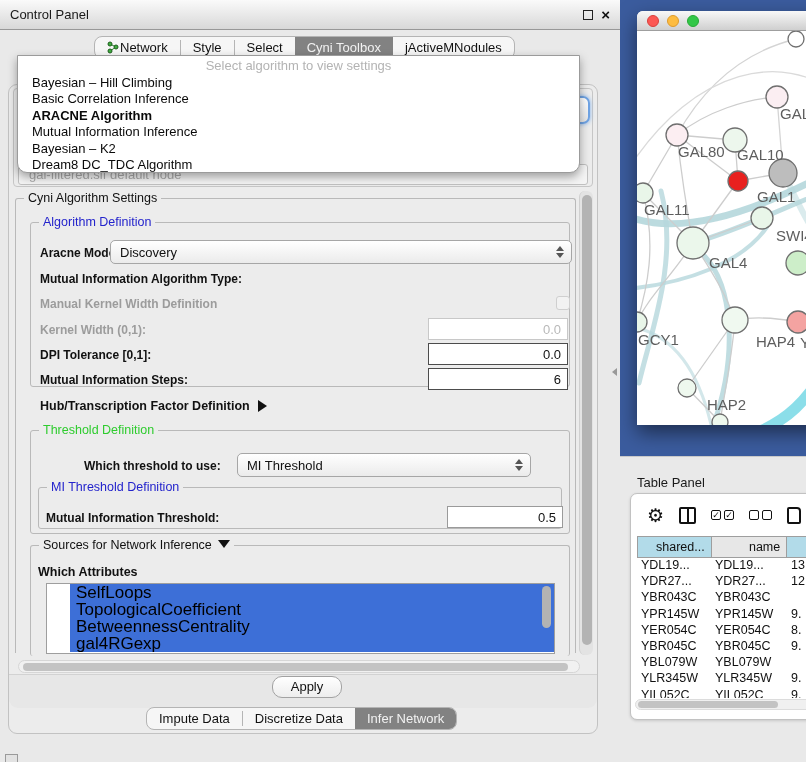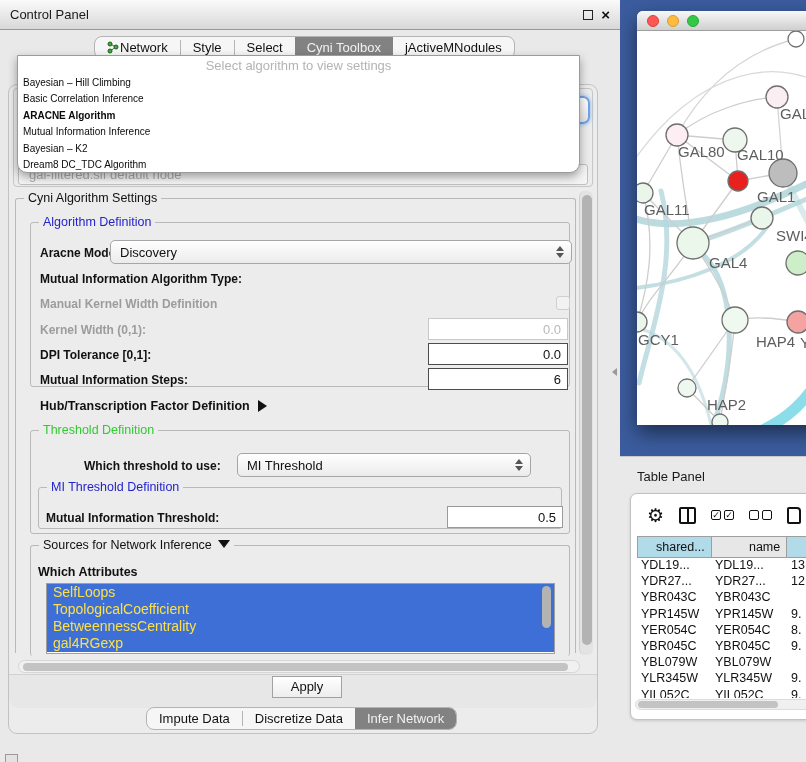--- a/index.html
+++ b/index.html
@@ -37,21 +37,21 @@
     box-shadow:0 0 4px #7fb0ec; }
   #ghost-field { left:18px; top:164px; width:570px; height:21px; background:#f4f4f4;
     border:1px solid #c0c0c0; border-radius:3px; font-size:13px; color:#ababab;
     padding:2px 0 0 10px; overflow:hidden; }
 
   
   #algo-popup { left:17px; top:55px; width:563px; height:118px; background:#ffffff;
     border:1px solid #9b9b9b; border-radius:0 0 10px 10px;
     box-shadow:0 4px 10px rgba(0,0,0,.35); z-index:50; padding-top:1px; }
   #algo-placeholder { text-align:center; color:#b3b3b3; font-size:13px; height:18px; line-height:18px; }
-  .popup-item { font-size:10px; color:#0a0a0a; height:16.4px; line-height:16.4px; padding-left:5px; white-space:nowrap; }
+  .popup-item { font-size:13px; color:#0a0a0a; height:16.4px; line-height:16.4px; padding-left:14px; white-space:nowrap; }
   .popup-item.bold { font-weight:bold; }
 
   
   #settings-scrollpane { left:13px; top:190px; width:580px; height:466px; background:#ececec; overflow:hidden; }
   .vtrack { position:absolute; background:#e3e3e3; border-left:1px solid #d0d0d0; border-radius:6px; }
   .vthumb { position:absolute; background:#b3b3b3; border-radius:6px; }
   .group { position:absolute; border:1px solid #b9b9b9; border-radius:3px; }
   .group-title { position:absolute; top:-8px; left:8px; background:#ececec; padding:0 4px;
     font-size:12.5px; white-space:nowrap; }
   .t-black { color:#111; } .t-blue { color:#2323cc; } .t-green { color:#2ecc2e; }
@@ -70,31 +70,31 @@
   .tfield.disabled { border:1px solid #c8c8c8; color:#b9b9b9; }
   .checkbox { position:absolute; width:14px; height:14px; border:1px solid #cfcfcf;
     border-radius:3px; background:#f2f2f2; }
   .tri-right { display:inline-block; width:0; height:0; border-top:6px solid transparent;
     border-bottom:6px solid transparent; border-left:9px solid #111; margin-left:8px; vertical-align:-2px; }
   .tri-down { display:inline-block; width:0; height:0; border-left:6px solid transparent;
     border-right:6px solid transparent; border-top:8px solid #111; margin-left:6px; vertical-align:1px; }
 
   #attr-list { left:46px; top:583px; width:509px; height:71px; background:#ffffff;
     border:1px solid #9e9e9e; overflow:hidden; position:absolute; }
-  .attr-item { height:17px; line-height:17px; font-size:14px; color:#fde047; padding-left:6px; }
+  .attr-item { height:17px; line-height:17px; font-size:17px; color:#000000; padding-left:6px;margin-left:23px; }
   #attr-vthumb { left:495px; top:2px; width:9px; height:42px; background:#b3b3b3; border-radius:5px; position:absolute; }
 
   #hscroll { left:18px; top:660px; width:562px; height:13px; background:#f1f1f1;
     border:1px solid #d6d6d6; border-radius:7px; }
   #hthumb { left:4px; top:1.5px; width:545px; height:8px; background:#c3c3c3; border-radius:5px; position:absolute; }
 
   #apply-strip { left:9px; top:674px; width:588px; height:34px; background:#e7e7e7;
     border-top:1px solid #d2d2d2; border-radius:0 0 9px 9px; }
   #apply-btn { left:272px; top:676px; width:70px; height:22px;
-    background:linear-gradient(#ffffff,#ededed); border:1px solid #a2a2a2; border-radius:0;
+    background:linear-gradient(#ffffff,#ededed); border:1px solid #a2a2a2; border-radius:10px;
     font-size:13px; color:#111; text-align:center; line-height:20px; }
 
   #mini-icon { left:5px; top:754px; width:13px; height:13px; border:1px solid #9a9a9a; background:#e2e2e2; }
   #gutter-arrow { left:612px; top:368px; width:0; height:0; border-top:4px solid transparent;
     border-bottom:4px solid transparent; border-right:5px solid #999; }
 
   
   #right-region { left:620px; top:0; width:186px; height:456px; background:#3b5c9e; overflow:hidden; }
   #net-window { position:absolute; left:17px; top:11px; width:200px; height:414px;
     background:#ffffff; border-radius:6px 6px 0 0; box-shadow:0 8px 20px rgba(0,0,0,.5); }
@@ -102,21 +102,21 @@
     border-bottom:1px solid #9f9f9f; border-radius:6px 6px 0 0;
     display:flex; align-items:center; gap:8px; padding-left:10px; }
   .tl { width:12px; height:12px; border-radius:50%; }
   .tl-red { background:#fc5753; border:1px solid #d8403c; }
   .tl-yellow { background:#fdbc40; border:1px solid #de9b2d; }
   .tl-green { background:#33c748; border:1px solid #27aa35; }
   #net-canvas { position:absolute; left:0; top:20px; width:200px; height:394px; overflow:hidden; }
 
   #table-panel { left:620px; top:456px; width:186px; height:306px; background:#e9e9e9;
     border-top:1px solid #c9c9c9; }
-  #tp-title { position:absolute; left:17px; top:12px; font-size:13px; color:#1a1a1a; }
+  #tp-title { position:absolute; left:17px; top:18px; font-size:13px; color:#1a1a1a; }
   #tp-card { position:absolute; left:10px; top:36px; width:200px; height:227px; background:#ffffff;
     border:1px solid #c2c2c2; border-radius:7px; box-shadow:0 1px 3px rgba(0,0,0,.15); overflow:hidden; }
   #tp-toolbar { position:absolute; left:0; top:0; width:100%; height:42px;
     display:flex; align-items:center; gap:15px; padding-left:16px; }
   .gear-glyph { font-size:19px; color:#111; line-height:1; }
   .cols-icon { width:17px; height:17px; border:2px solid #111; border-radius:2px; position:relative; }
   .cols-icon::after { content:""; position:absolute; left:6px; top:0; width:2px; height:13px; background:#111; }
   .cb-pair { display:flex; gap:3px; }
   .cb { width:10px; height:10px; border:1.4px solid #111; border-radius:2px; font-size:9px;
     line-height:8px; text-align:center; color:#111; font-weight:bold; }

